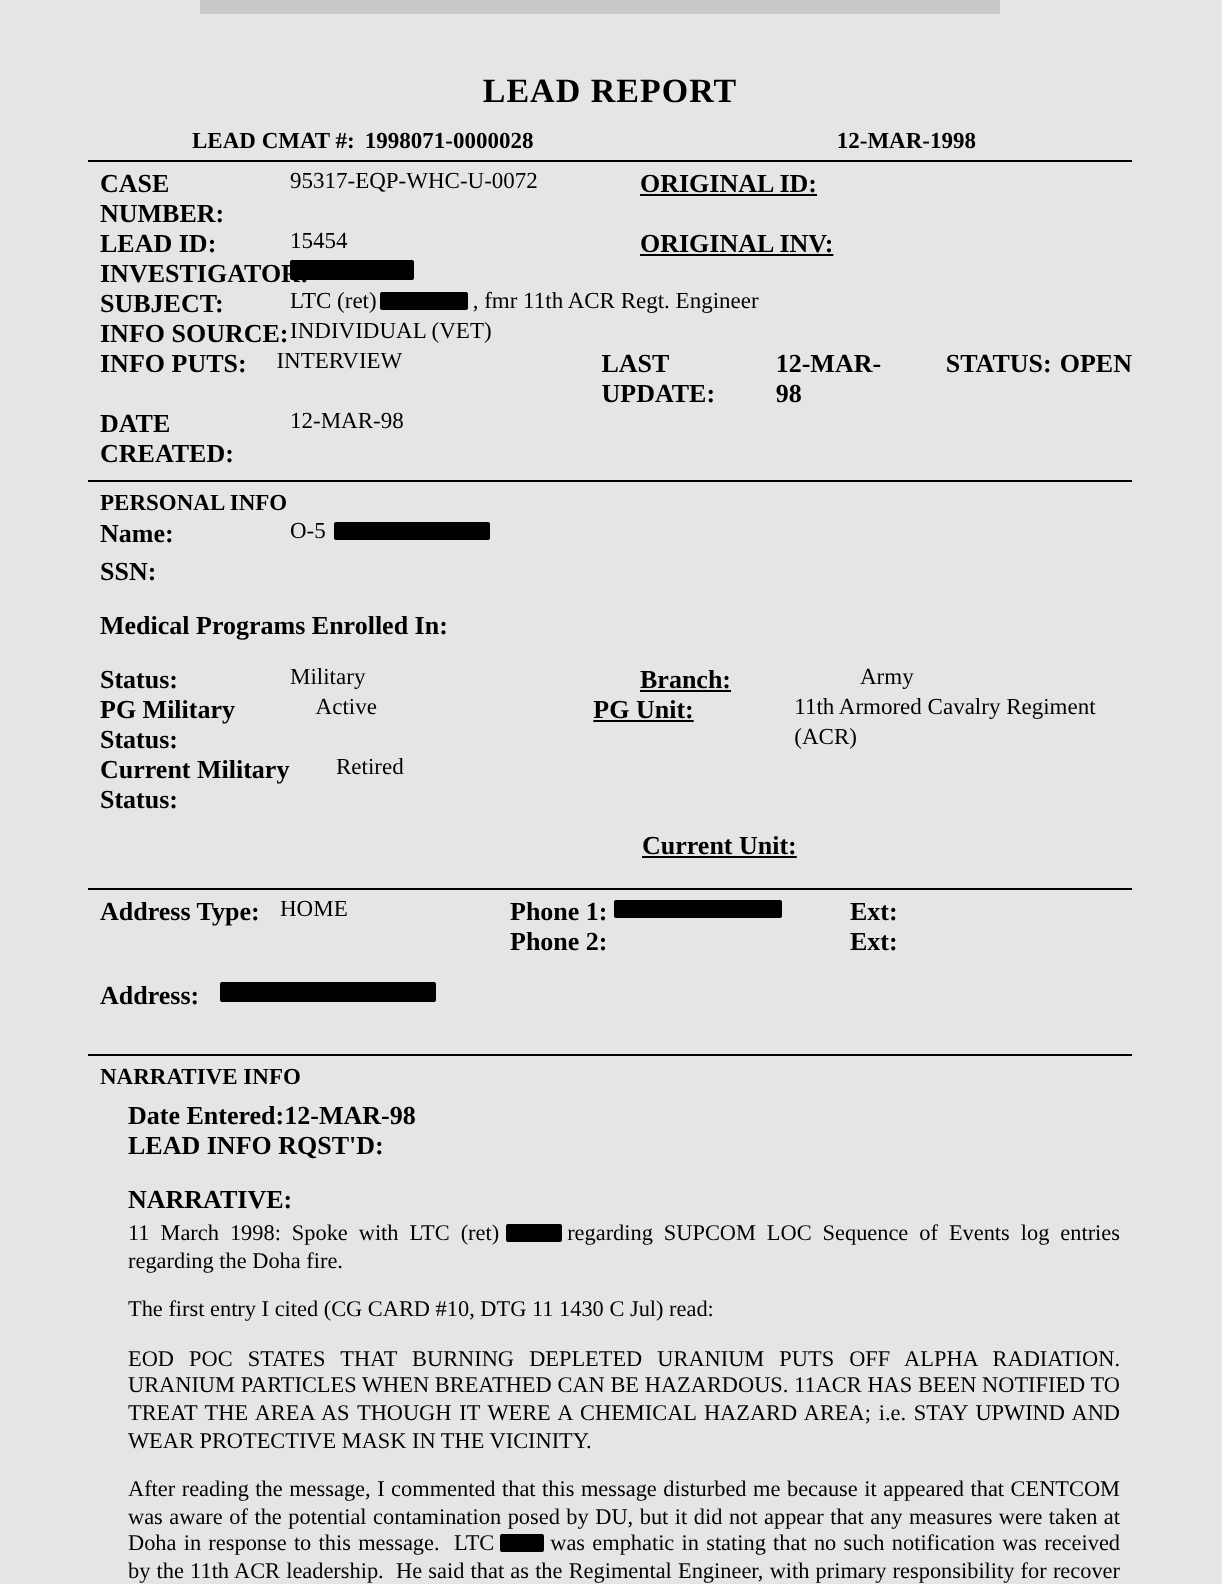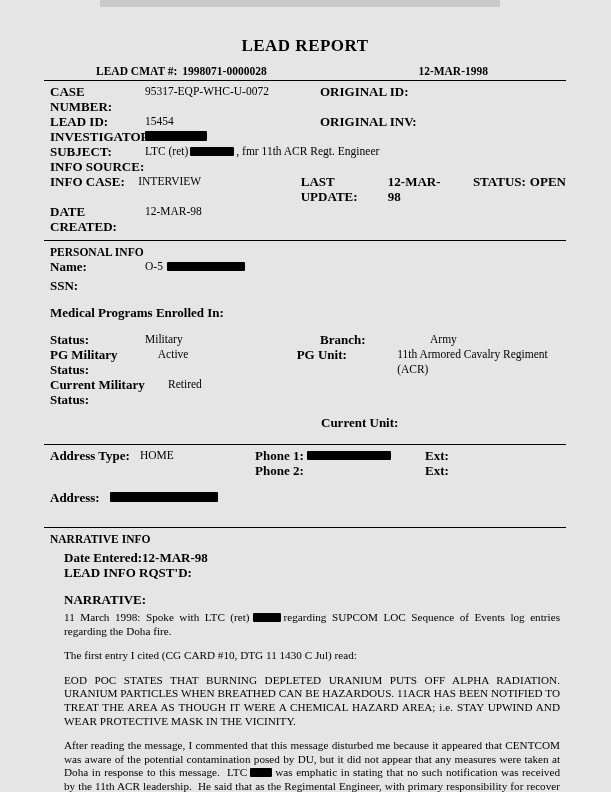--- a/index.html
+++ b/index.html
@@ -71,21 +71,21 @@
   .lbl {
     font-weight: bold;
     font-size: 13px;
   }
   .val {
     font-weight: normal;
     font-size: 11.5px;
   }
   .c1 { width: 95px; padding-left: 6px; }
   .c2 { width: 175px; }
-  .c3 { width: 110px; }
+  .c3 { width: 110px; text-decoration: underline; }
   .c4 { width: 135px; }
 
   .sec-head {
     font-weight: bold;
     font-size: 11.5px;
     padding-left: 6px;
     padding-top: 2px;
     padding-bottom: 1px;
   }
 
@@ -156,23 +156,24 @@
         </span>
       </div>
       <div class="frow">
         <span class="lbl c1">SUBJECT:</span>
         <span class="val">
           <span>LTC (ret)</span><span class="redact" style="width:44px;margin:0 2px;"></span><span>, fmr 11th ACR Regt. Engineer</span>
         </span>
       </div>
       <div class="frow">
         <span class="lbl c1">INFO SOURCE:</span>
-      </div>
-      <div class="frow">
-        <span class="lbl c1">INFO CASE:</span>
+        <span class="val c2">INDIVIDUAL (VET)</span>
+      </div>
+      <div class="frow">
+        <span class="lbl c1">INFO PUTS:</span>
         <span class="val c2">INTERVIEW</span>
         <span class="lbl">LAST UPDATE:</span>
         <span class="lbl" style="margin-right:24px;">12-MAR-98</span>
         <span class="lbl" style="margin-right:4px;">STATUS:</span>
         <span class="lbl">OPEN</span>
       </div>
       <div class="frow">
         <span class="lbl c1">DATE CREATED:</span>
         <span class="val c2">12-MAR-98</span>
       </div>

